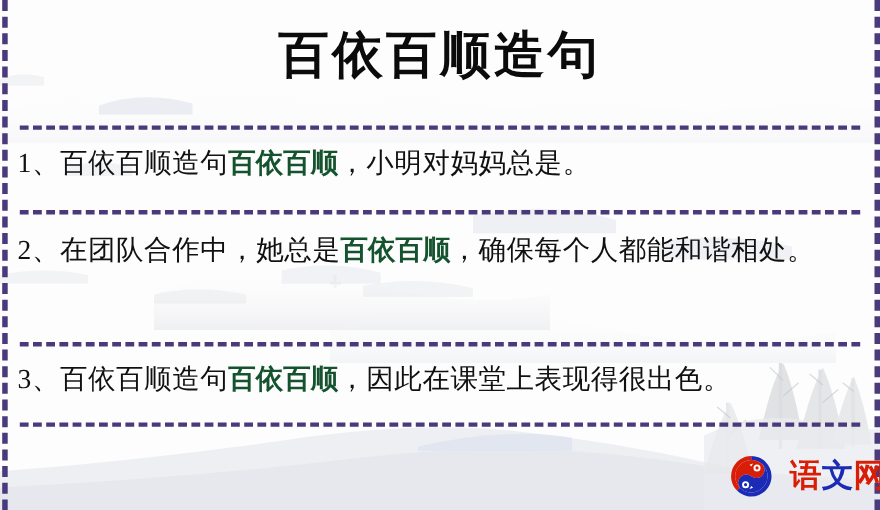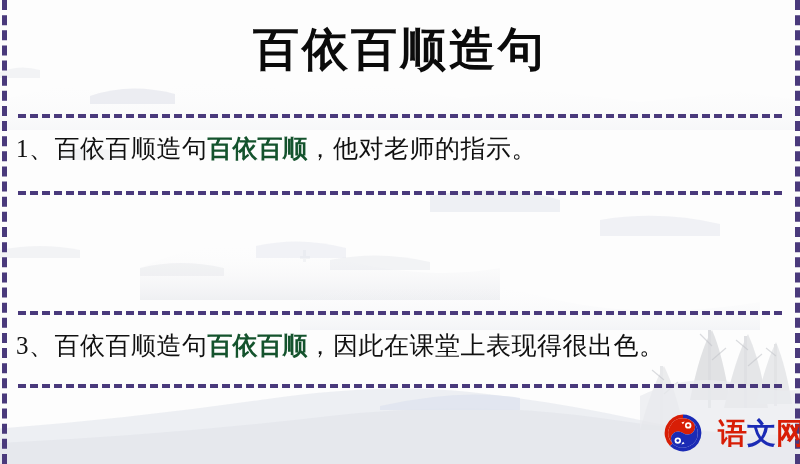--- a/index.html
+++ b/index.html
@@ -202,23 +202,26 @@
   <div class="edge-dash right"></div>
 
   <div class="title">百依百顺造句</div>
 
   <div class="h-dash d1"></div>
   <div class="h-dash d2"></div>
   <div class="h-dash d3"></div>
   <div class="h-dash d4"></div>
 
   <div class="sentence s1">
-    <span>1、</span><span>百依百顺造句</span><span class="idiom">百依百顺</span><span>，他对老师的指示。</span>
-  </div>
-
+    <span>1、</span><span>百依百顺造句</span><span class="idiom">百依百顺</span><span>，小明对妈妈总是。</span>
+  </div>
+
+  <div class="sentence s2">
+    <span>2、</span><span>在团队合作中，她总是</span><span class="idiom">百依百顺</span><span>，确保每个人都能和谐相处。</span>
+  </div>
 
   <div class="sentence s3">
     <span>3、</span><span>百依百顺造句</span><span class="idiom">百依百顺</span><span>，因此在课堂上表现得很出色。</span>
   </div>
 
   <div class="logo">
     <span class="logo-mark">
       <svg viewBox="0 0 100 100" xmlns="http://www.w3.org/2000/svg" aria-hidden="true">
 
         <path d="M 50 4 A 46 46 0 0 0 17.5 82.5 L 24 76 A 37 37 0 0 1 50 13 Z" fill="#d81e06"></path>

